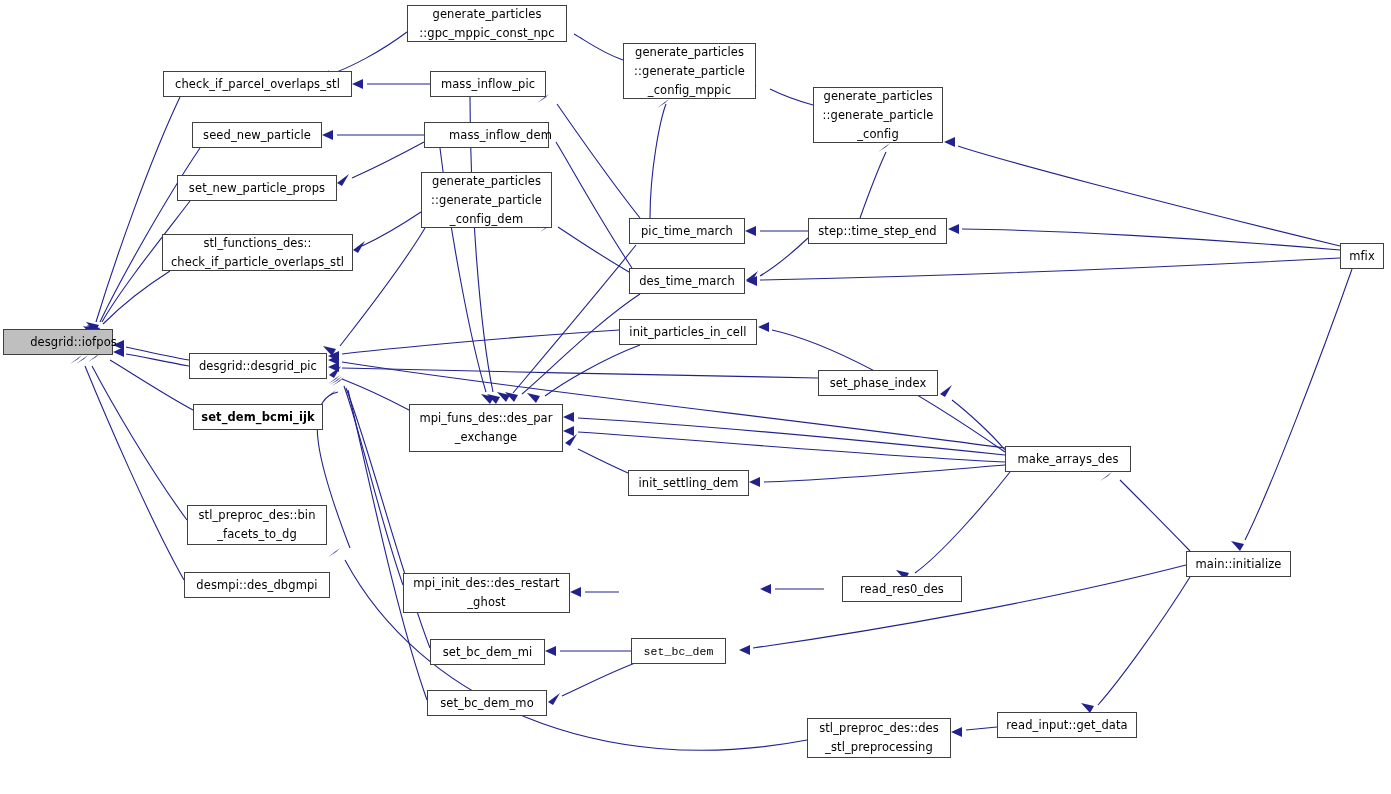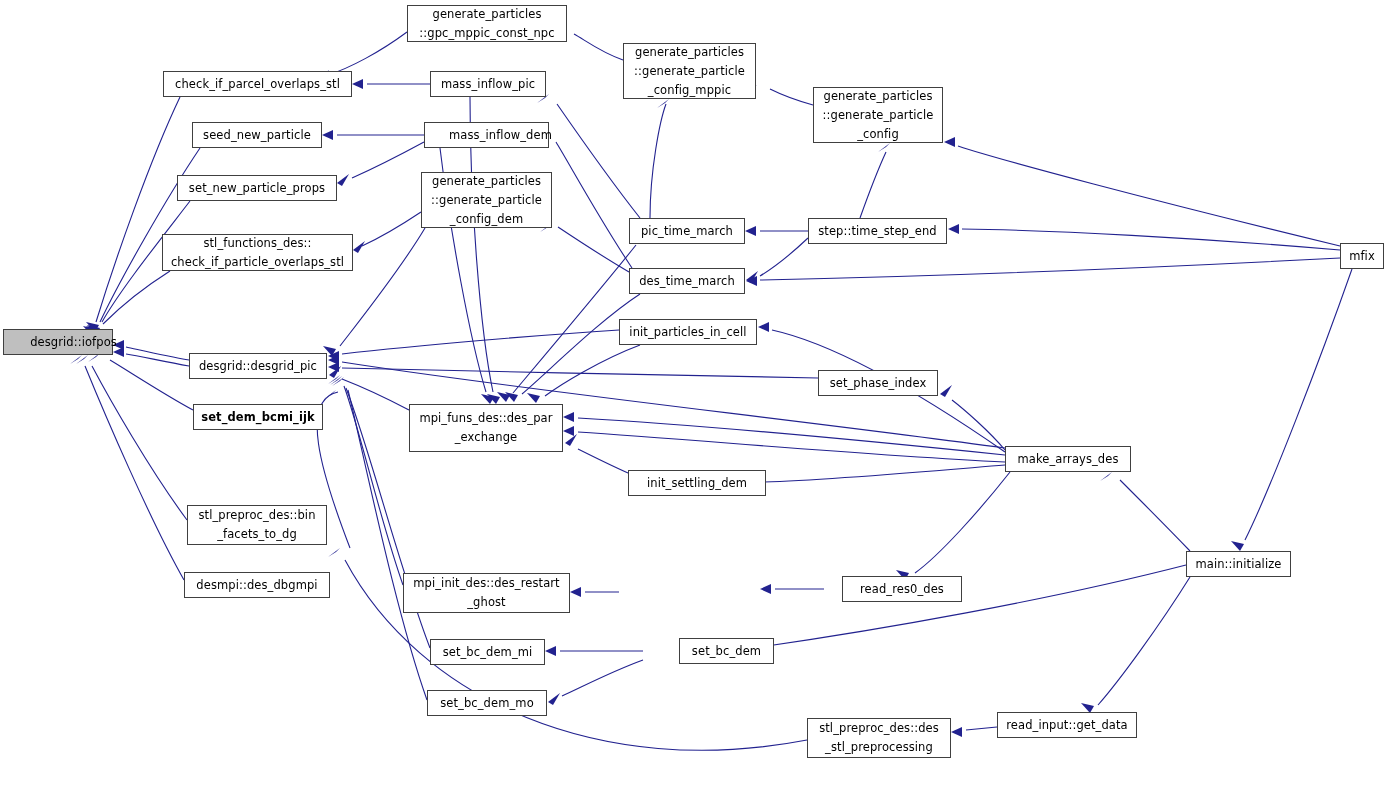--- a/index.html
+++ b/index.html
@@ -175,27 +175,27 @@
     <div class="node" style="left: 808px; top: 218px; width: 139px; height: 26px;">step::time_step_end</div>
     <div class="node" style="left: 1340px; top: 243px; width: 44px; height: 26px;">mfix</div>
     <div class="node" style="left: 629px; top: 268px; width: 116px; height: 26px;">des_time_march</div>
     <div class="node" style="left: 619px; top: 319px; width: 138px; height: 26px;">init_particles_in_cell</div>
     <div class="node" style="left: 189px; top: 353px; width: 138px; height: 26px;">desgrid::desgrid_pic</div>
     <div class="node" style="left: 818px; top: 370px; width: 120px; height: 26px;">set_phase_index</div>
     <div class="node" style="left: 409px; top: 404px; width: 154px; height: 48px;">mpi_funs_des::des_par
 _exchange</div>
     <div class="node" style="left: 193px; top: 404px; width: 130px; height: 26px; font-weight: bold;">set_dem_bcmi_ijk</div>
     <div class="node" style="left: 1005px; top: 446px; width: 126px; height: 26px;">make_arrays_des</div>
-    <div class="node" style="left: 628px; top: 470px; width: 138px; height: 26px;">init_settling_dem</div>
+    <div class="node" style="left: 628px; top: 470px; width: 121px; height: 26px;">init_settling_dem</div>
     <div class="node" style="left: 187px; top: 505px; width: 140px; height: 40px;">stl_preproc_des::bin
 _facets_to_dg</div>
     <div class="node" style="left: 1186px; top: 551px; width: 105px; height: 26px;">main::initialize</div>
     <div class="node" style="left: 184px; top: 572px; width: 146px; height: 26px;">desmpi::des_dbgmpi</div>
     <div class="node" style="left: 403px; top: 573px; width: 167px; height: 40px;">mpi_init_des::des_restart
 _ghost</div>
     <div class="node" style="left: 824px; top: 576px; width: 120px; height: 26px; margin-left: 18px;">read_res0_des</div>
-    <div class="node" style="left: 679px; top: 638px; width: 95px; height: 26px;">set_bc_dem</div>
+    <div class="node" style="left: 631px; top: 638px; width: 95px; height: 26px; font-family: Liberation Mono, monospace;">set_bc_dem</div>
     <div class="node" style="left: 430px; top: 639px; width: 115px; height: 26px;">set_bc_dem_mi</div>
     <div class="node" style="left: 427px; top: 690px; width: 120px; height: 26px;">set_bc_dem_mo</div>
     <div class="node" style="left: 997px; top: 712px; width: 140px; height: 26px;">read_input::get_data</div>
     <div class="node" style="left: 807px; top: 718px; width: 144px; height: 40px;">stl_preproc_des::des
 _stl_preprocessing</div>
   </div>
 
 </body></html>

